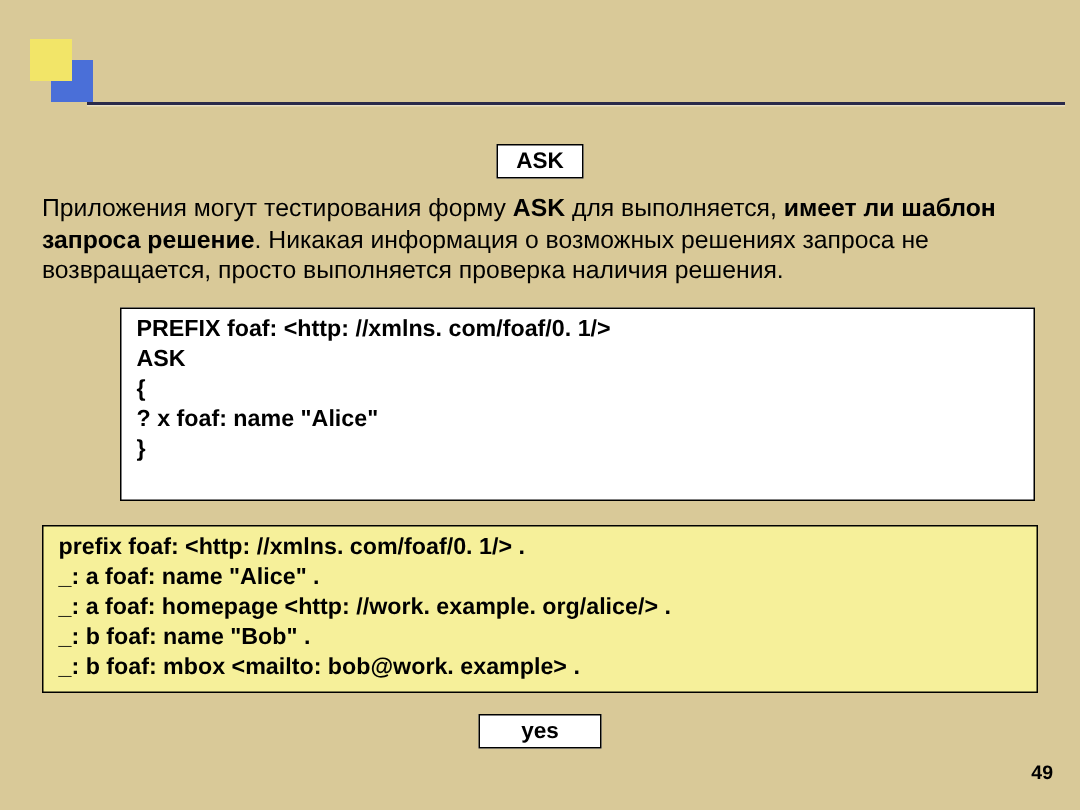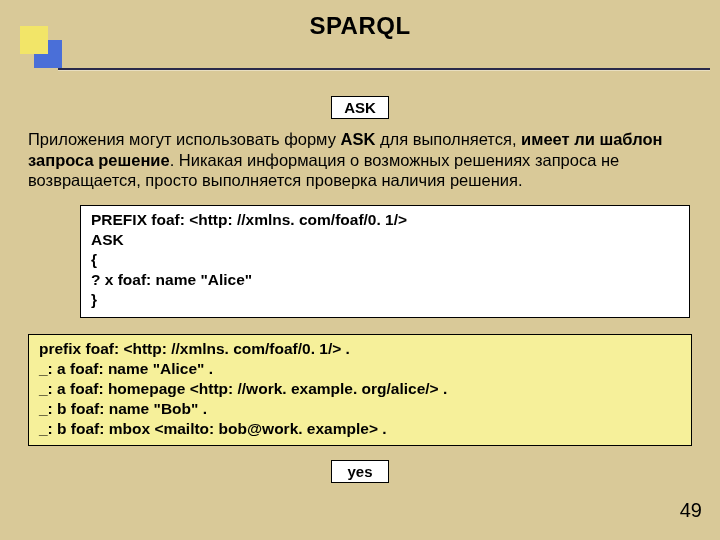--- a/index.html
+++ b/index.html
@@ -70,72 +70,72 @@
     color: #000;
     padding: 0 28px 0 28px;
     line-height: 1.25;
     font-family: Arial, sans-serif;
   }
   .body-text b { font-weight: bold; }
   .code-white {
     margin: 14px 30px 10px 80px;
     border: 1.5px solid #000;
     background: #fff;
-    padding: 4px 10px 6px 10px;
+    padding: 4px 10px 22px 10px;
     font-size: 15.5px;
     font-weight: bold;
     line-height: 1.3;
     font-family: Arial, sans-serif;
     white-space: pre-line;
   }
   .code-yellow {
     margin: 16px 28px 0 28px;
     border: 1.5px solid #000;
     background: #f6f09a;
     padding: 4px 10px 6px 10px;
     font-size: 15.5px;
     font-weight: bold;
     line-height: 1.3;
     font-family: Arial, sans-serif;
     white-space: pre-line;
   }
   .yes-box {
-    width: 58px;
+    width: 82px;
     margin: 14px auto 0 auto;
     border: 1.5px solid #000;
     background: #fff;
     text-align: center;
     font-weight: bold;
     font-size: 15px;
     padding: 2px 0;
   }
   .page-number {
     position: absolute;
     right: 18px;
     bottom: 18px;
-    font-size: 20px;
+    font-size: 13px;
     color: #000;
+    font-weight: bold;
   }
 </style>
 </head>
 <body>
 
 <div class="header-area">
   <div class="logo-block">
     <div class="logo-blue"></div>
     <div class="logo-yellow"></div>
   </div>
-  <div class="title">SPARQL</div>
   <div class="hr-divider"></div>
 </div>
 
 <div class="ask-label-box">ASK</div>
 
 <div class="body-text">
-  <span>Приложения могут использовать форму </span><b>ASK</b><span> для выполняется, </span><b>имеет ли шаблон запроса решение</b><span>.
+  <span>Приложения могут тестирования форму </span><b>ASK</b><span> для выполняется, </span><b>имеет ли шаблон запроса решение</b><span>.
 Никакая информация о возможных решениях запроса не возвращается, просто выполняется проверка наличия решения.</span>
 </div>
 
 <div class="code-white">PREFIX foaf: &lt;http: //xmlns. com/foaf/0. 1/&gt;
 ASK
 {
 ? x foaf: name "Alice"
 }</div>
 
 <div class="code-yellow">prefix foaf: &lt;http: //xmlns. com/foaf/0. 1/&gt; .

